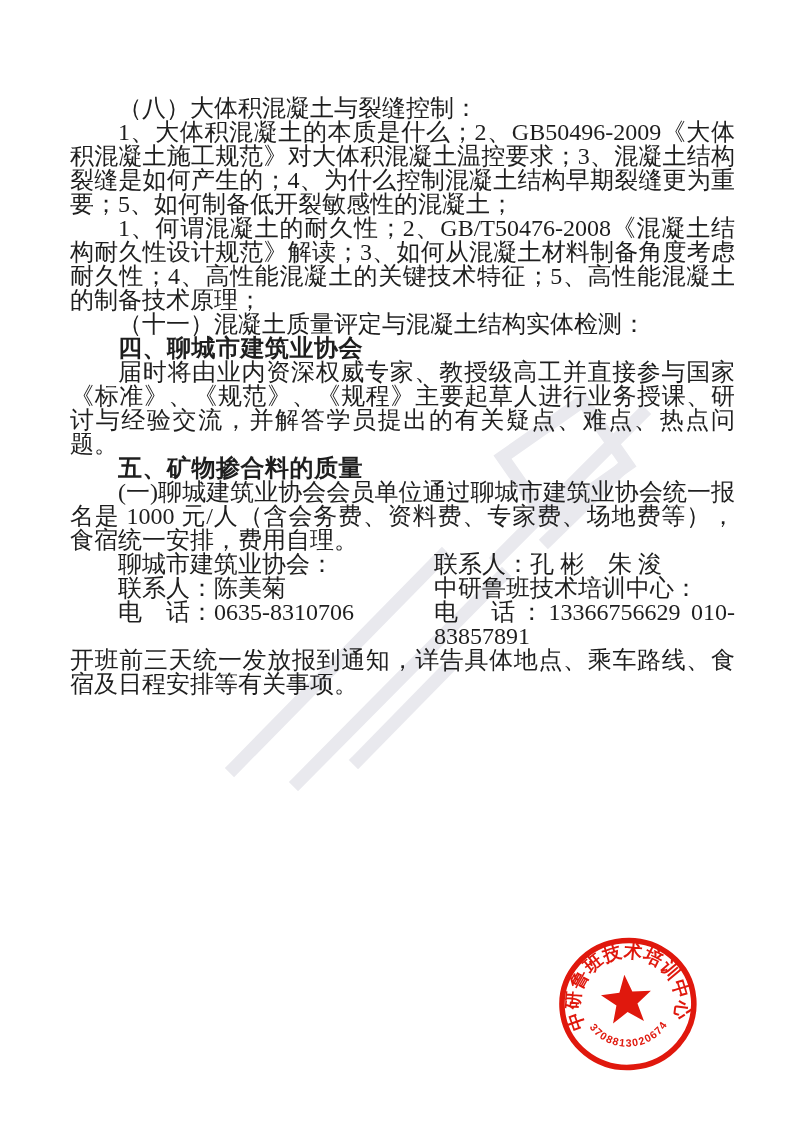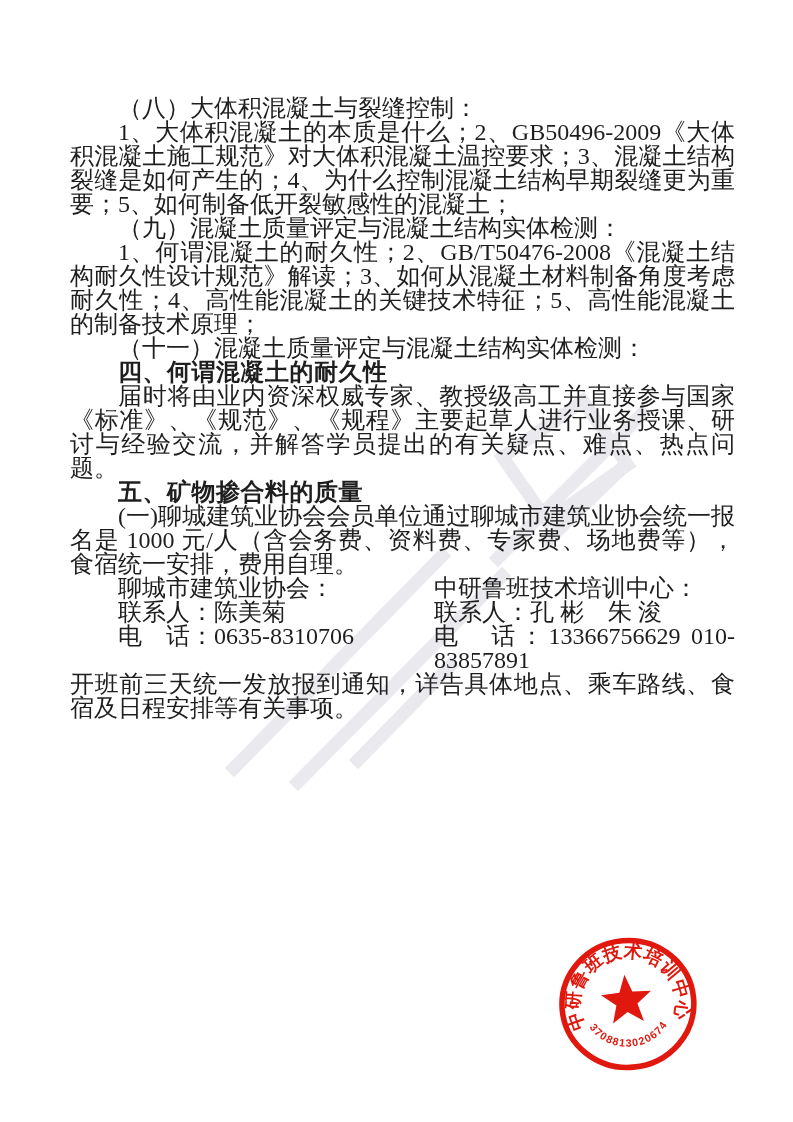--- a/index.html
+++ b/index.html
@@ -56,37 +56,36 @@
     <path d="M 208 430 L 300 336"></path>
     <path d="M 348 228 L 492 84"></path>
     <rect x="366" y="92" width="98" height="78" transform="rotate(-35 415 131)"></rect>
     <path d="M 398 210 L 470 140"></path>
   </g>
 </svg>
 
 <div class="doc">
   <p>（八）大体积混凝土与裂缝控制：</p>
   <p>1、大体积混凝土的本质是什么；2、GB50496-2009《大体积混凝土施工规范》对大体积混凝土温控要求；3、混凝土结构裂缝是如何产生的；4、为什么控制混凝土结构早期裂缝更为重要；5、如何制备低开裂敏感性的混凝土；</p>
-  <p>（九）混凝土质量评定与混凝土结构实体检测：</p>
   <p>1、何谓混凝土的耐久性；2、GB/T50476-2008《混凝土结构耐久性设计规范》解读；3、如何从混凝土材料制备角度考虑耐久性；4、高性能混凝土的关键技术特征；5、高性能混凝土的制备技术原理；</p>
   <p>（十一）混凝土质量评定与混凝土结构实体检测：</p>
-  <p class="bold-head">四、何谓混凝土的耐久性</p>
+  <p class="bold-head">四、聊城市建筑业协会</p>
   <p>届时将由业内资深权威专家、教授级高工并直接参与国家《标准》、《规范》、《规程》主要起草人进行业务授课、研讨与经验交流，并解答学员提出的有关疑点、难点、热点问题。</p>
   <p class="bold-head">五、矿物掺合料的质量</p>
   <p>(一)聊城建筑业协会会员单位通过聊城市建筑业协会统一报名是 1000 元/人（含会务费、资料费、专家费、场地费等），食宿统一安排，费用自理。</p>
 
   <div class="contacts">
     <div class="col">
       <div>聊城市建筑业协会：</div>
       <div>联系人：陈美菊</div>
       <div>电　话：0635-8310706</div>
     </div>
     <div class="col">
+      <div>联系人：孔 彬　朱 浚</div>
       <div>中研鲁班技术培训中心：</div>
-      <div>联系人：孔 彬　朱 浚</div>
       <div>电　话：13366756629 010-83857891</div>
     </div>
   </div>
 
   <p class="noindent">开班前三天统一发放报到通知，详告具体地点、乘车路线、食宿及日程安排等有关事项。</p>
 </div>
 
 <svg class="seal" viewBox="0 0 140 136" aria-hidden="true">
   <defs>
     <path id="sealTopArc" d="M 26.5 86.4 A 48 46 0 1 1 113.5 86.4" fill="none"></path>

